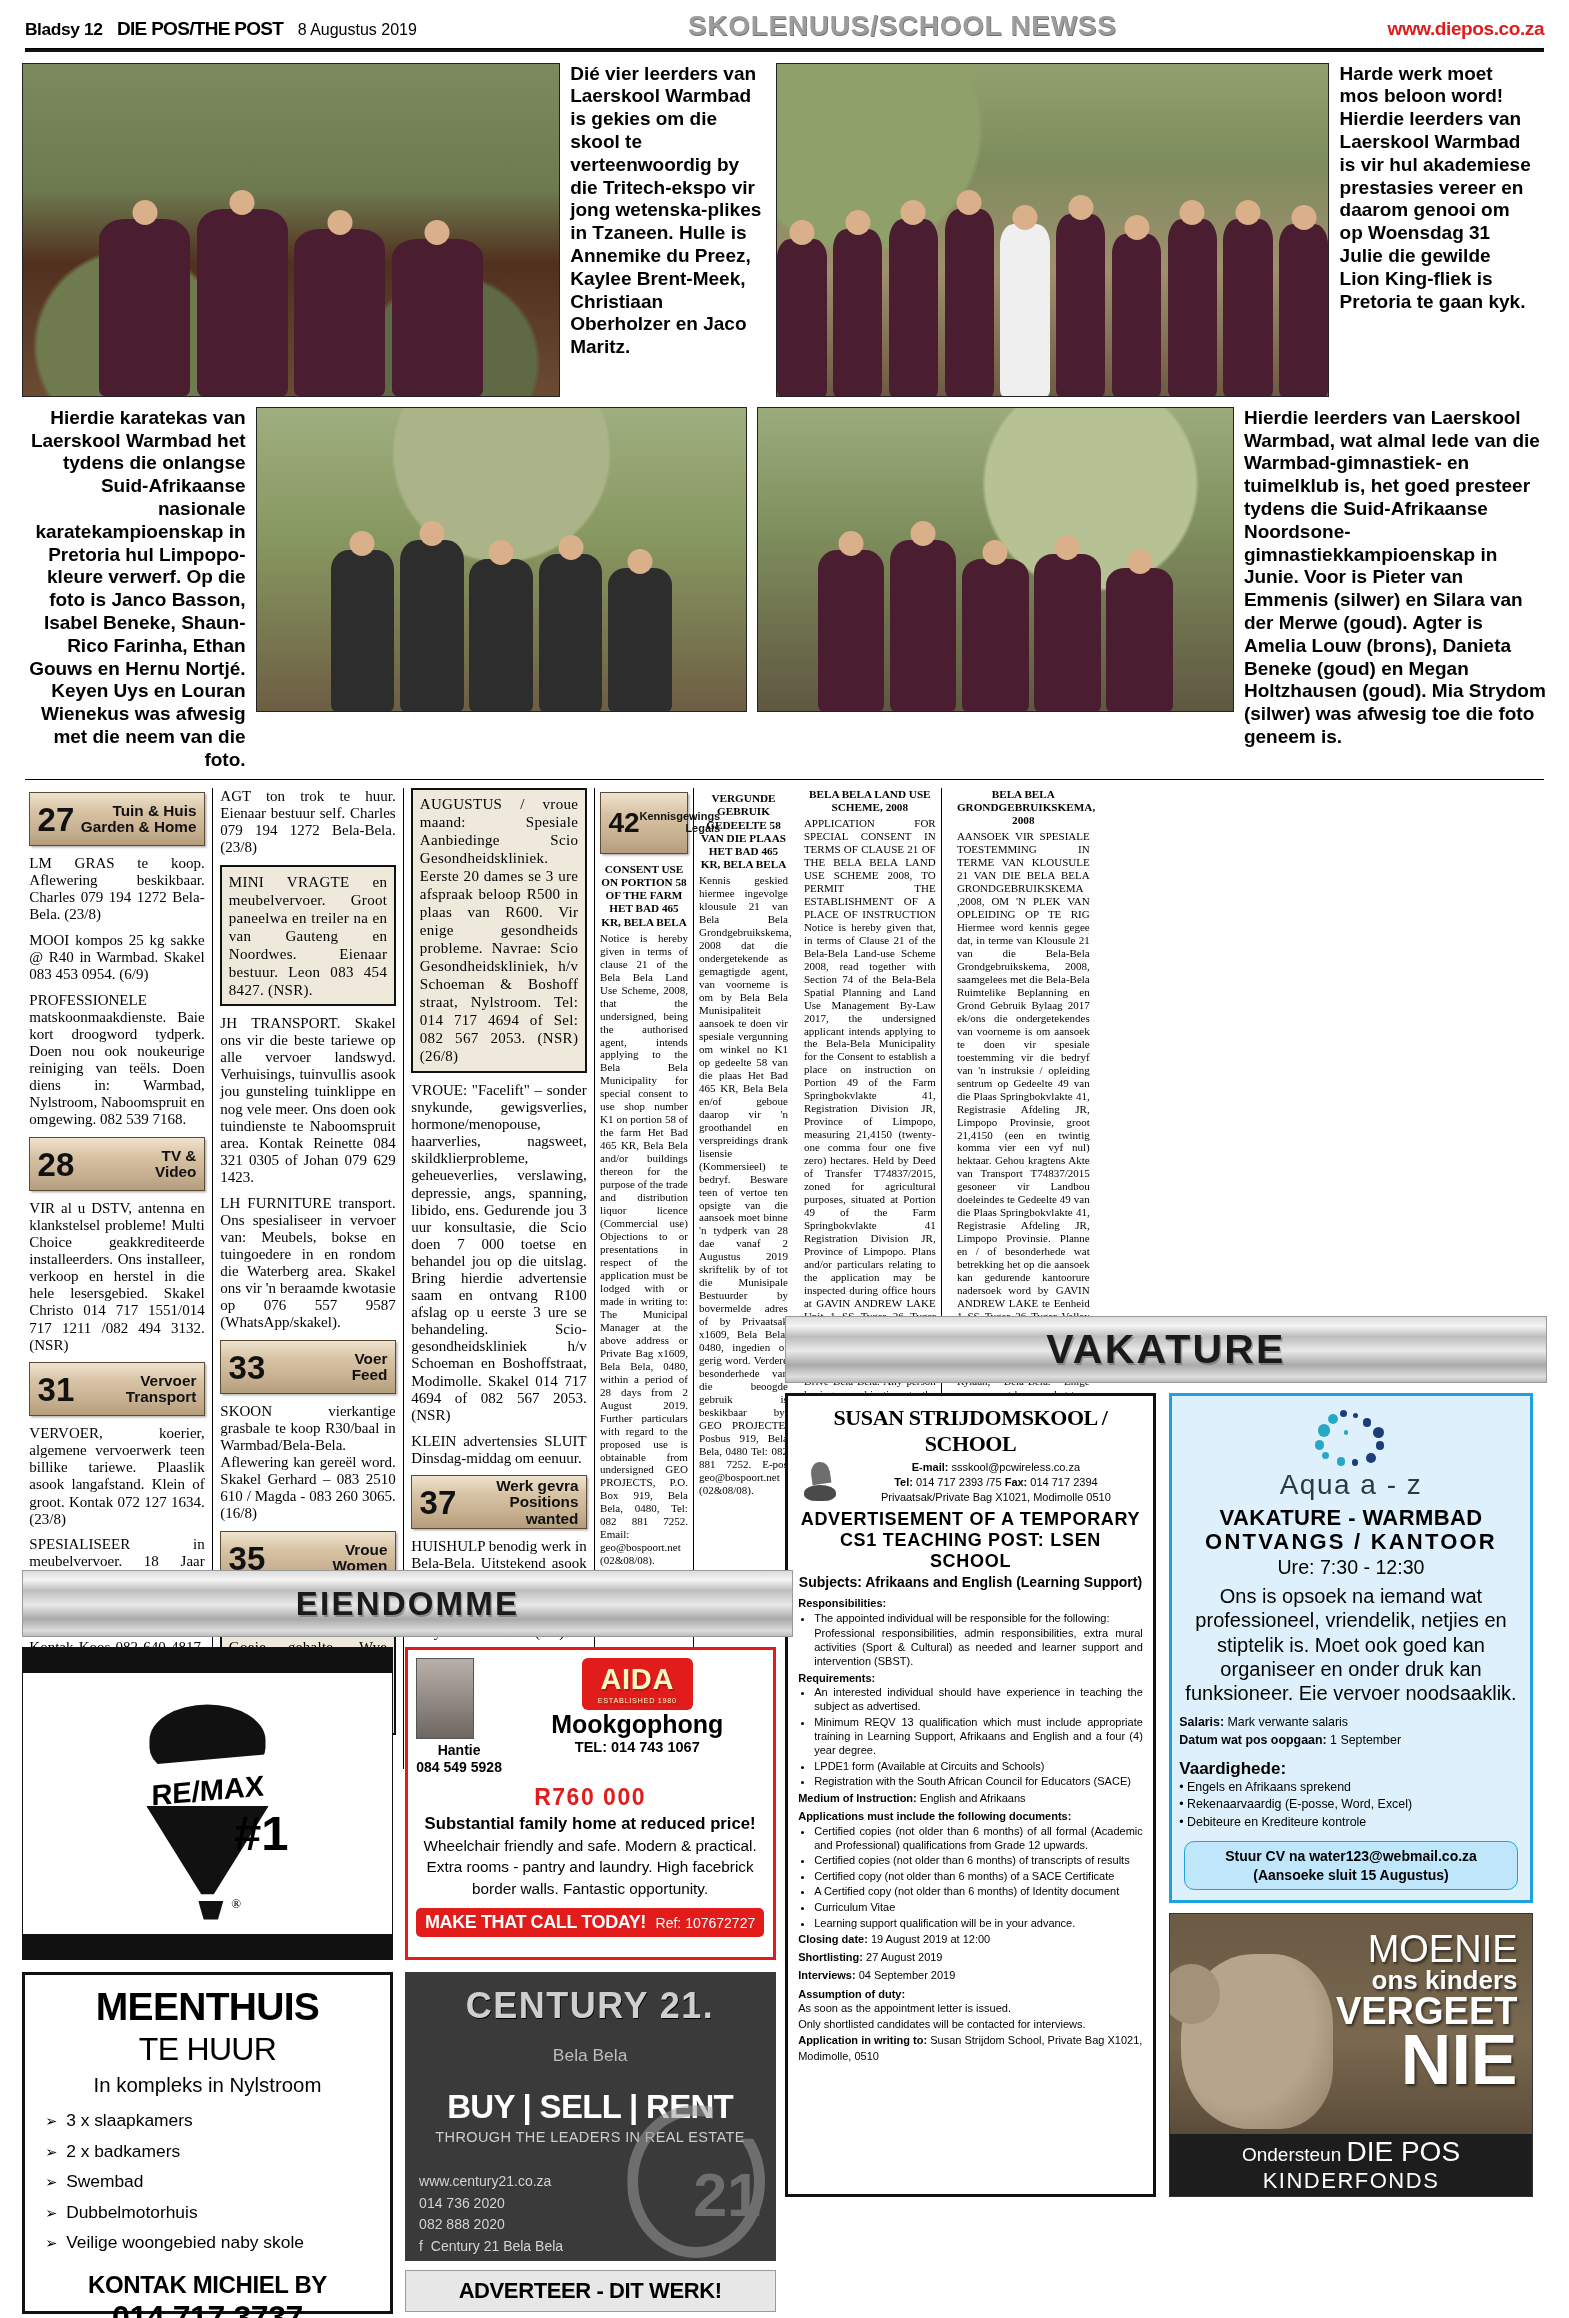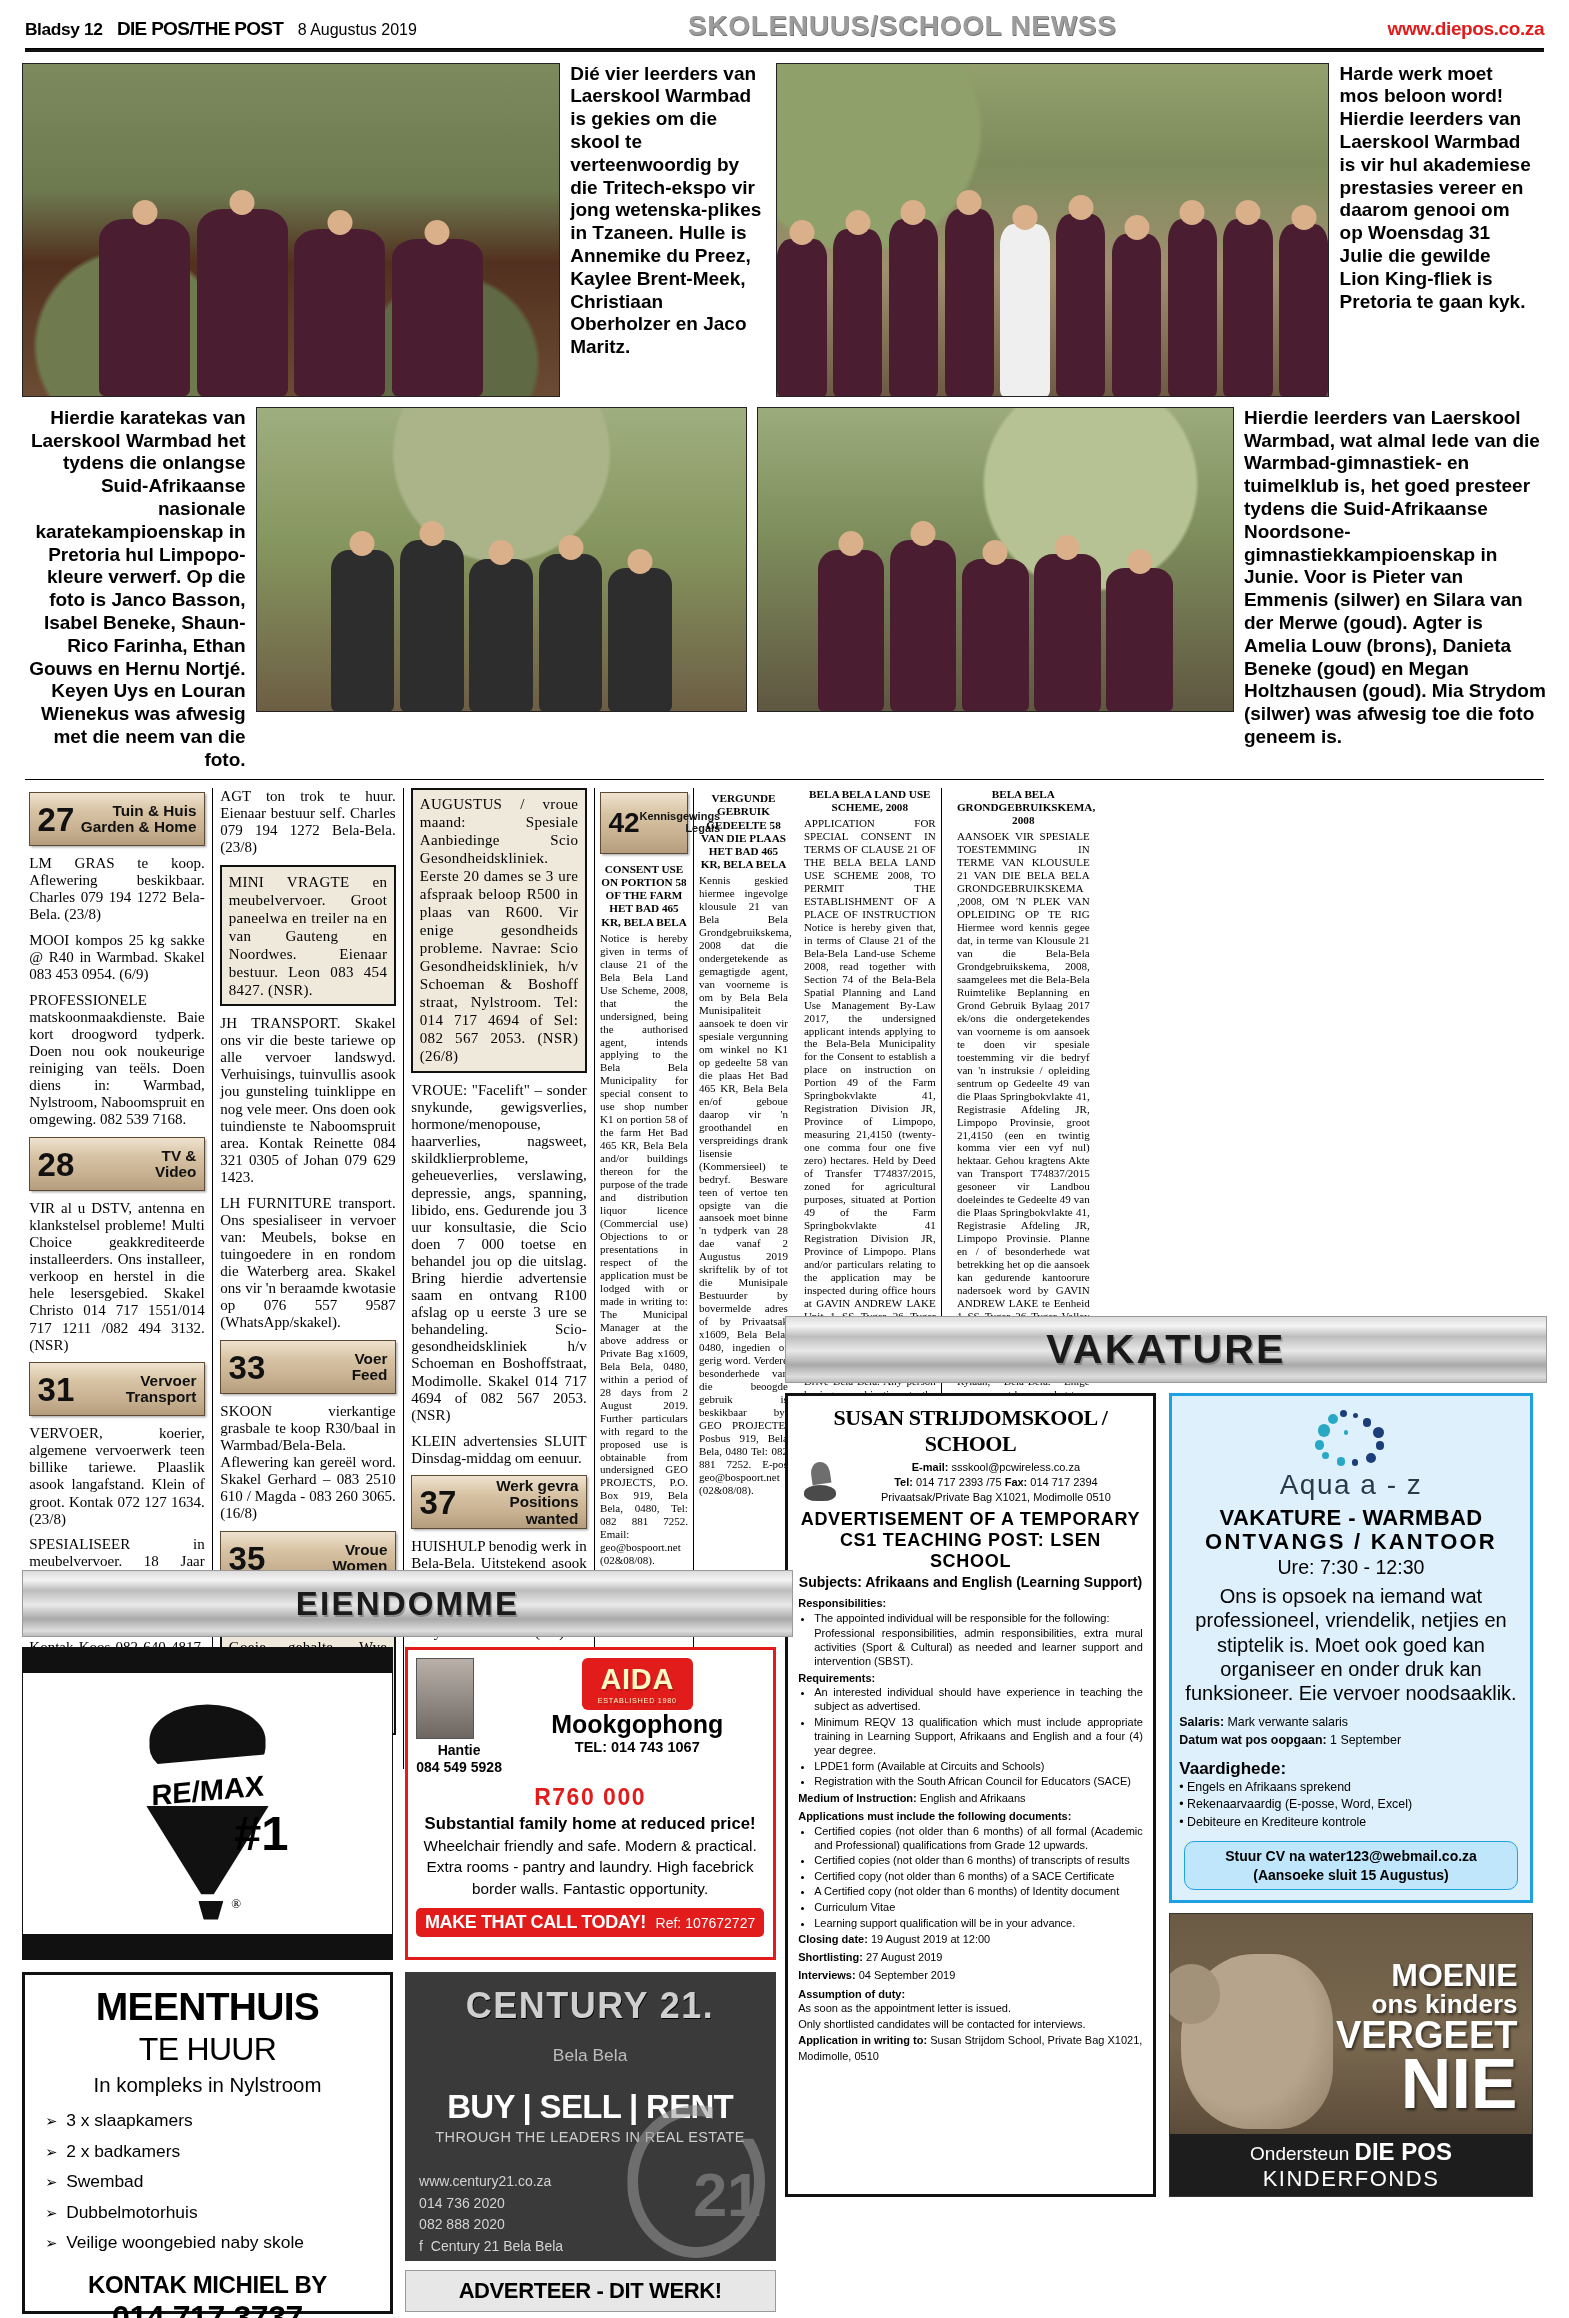--- a/index.html
+++ b/index.html
@@ -125,29 +125,29 @@
 
   .kinder { margin-top:10.2px; border:0.7px solid #333; height:284px; position:relative; overflow:hidden;
             background:linear-gradient(180deg,#6b5a44 0%,#7a6950 45%,#5b4c3a 78%,#2b2b2b 79%,#222 100%); }
   .bear { position:absolute; left:3%; top:14%; width:42%; height:62%;
           background:radial-gradient(ellipse at 40% 40%, #b6a58c 0 55%, #8d7c64 100%);
           border-radius:48% 40% 35% 45%; }
   .bear::before{content:"";position:absolute;left:-12%;top:6%;width:38%;height:34%;
           background:#a3927a;border-radius:50%;}
   .kinder-txt { position:absolute; right:4%; top:6%; width:60%; text-align:right;
                 font-family:"Liberation Sans", sans-serif; color:#fff; text-shadow:1.5px 1.5px 2.9px rgba(0,0,0,.6);}
-  .kt1{font-weight:bold;font-size:32px;line-height:.95;margin-top:29px;}
+  .kt1{font-weight:normal;font-size:38px;line-height:.95;}
   .kt2{font-weight:bold;font-size:26px;line-height:1;}
   .kt3{font-weight:bold;font-size:38px;line-height:.95;}
   .kt4{font-weight:bold;font-size:70px;line-height:.9;}
   .kinder-bar { position:absolute;left:0;right:0;bottom:0;height:22%;background:#1d1d1d;
                 display:flex;flex-direction:column;align-items:center;justify-content:center;color:#fff;
                 font-family:"Liberation Sans", sans-serif;}
   .kb1{font-size:19px;}
-  .kb1 b{font-size:24px;font-weight:bold;text-align:right;}
+  .kb1 b{font-size:28px;font-weight:normal;text-align:right;}
   .kb2{font-size:22px;letter-spacing:1.5px;}
   .prop-grid { display:flex; gap:11.6px; }
   .prop-col { width:371px; }
   .remax { border:0.7px solid #111; background:#fff; height:313px; position:relative; }
   .remax .bar { height:25px; background:#111; }
   .remax .bar.bot { position:absolute; bottom:0; left:0; right:0; }
   .balloon { position:absolute; left:50%; top:52%; transform:translate(-50%,-50%); width:153px; height:211px; }
   .balloon .top { position:absolute; left:12%; top:0; width:76%; height:34%; background:#111;
                   border-radius:50% 50% 40% 40%; }
   .balloon .mid { position:absolute; left:6%; top:26%; width:88%; height:30%; background:#fff;

